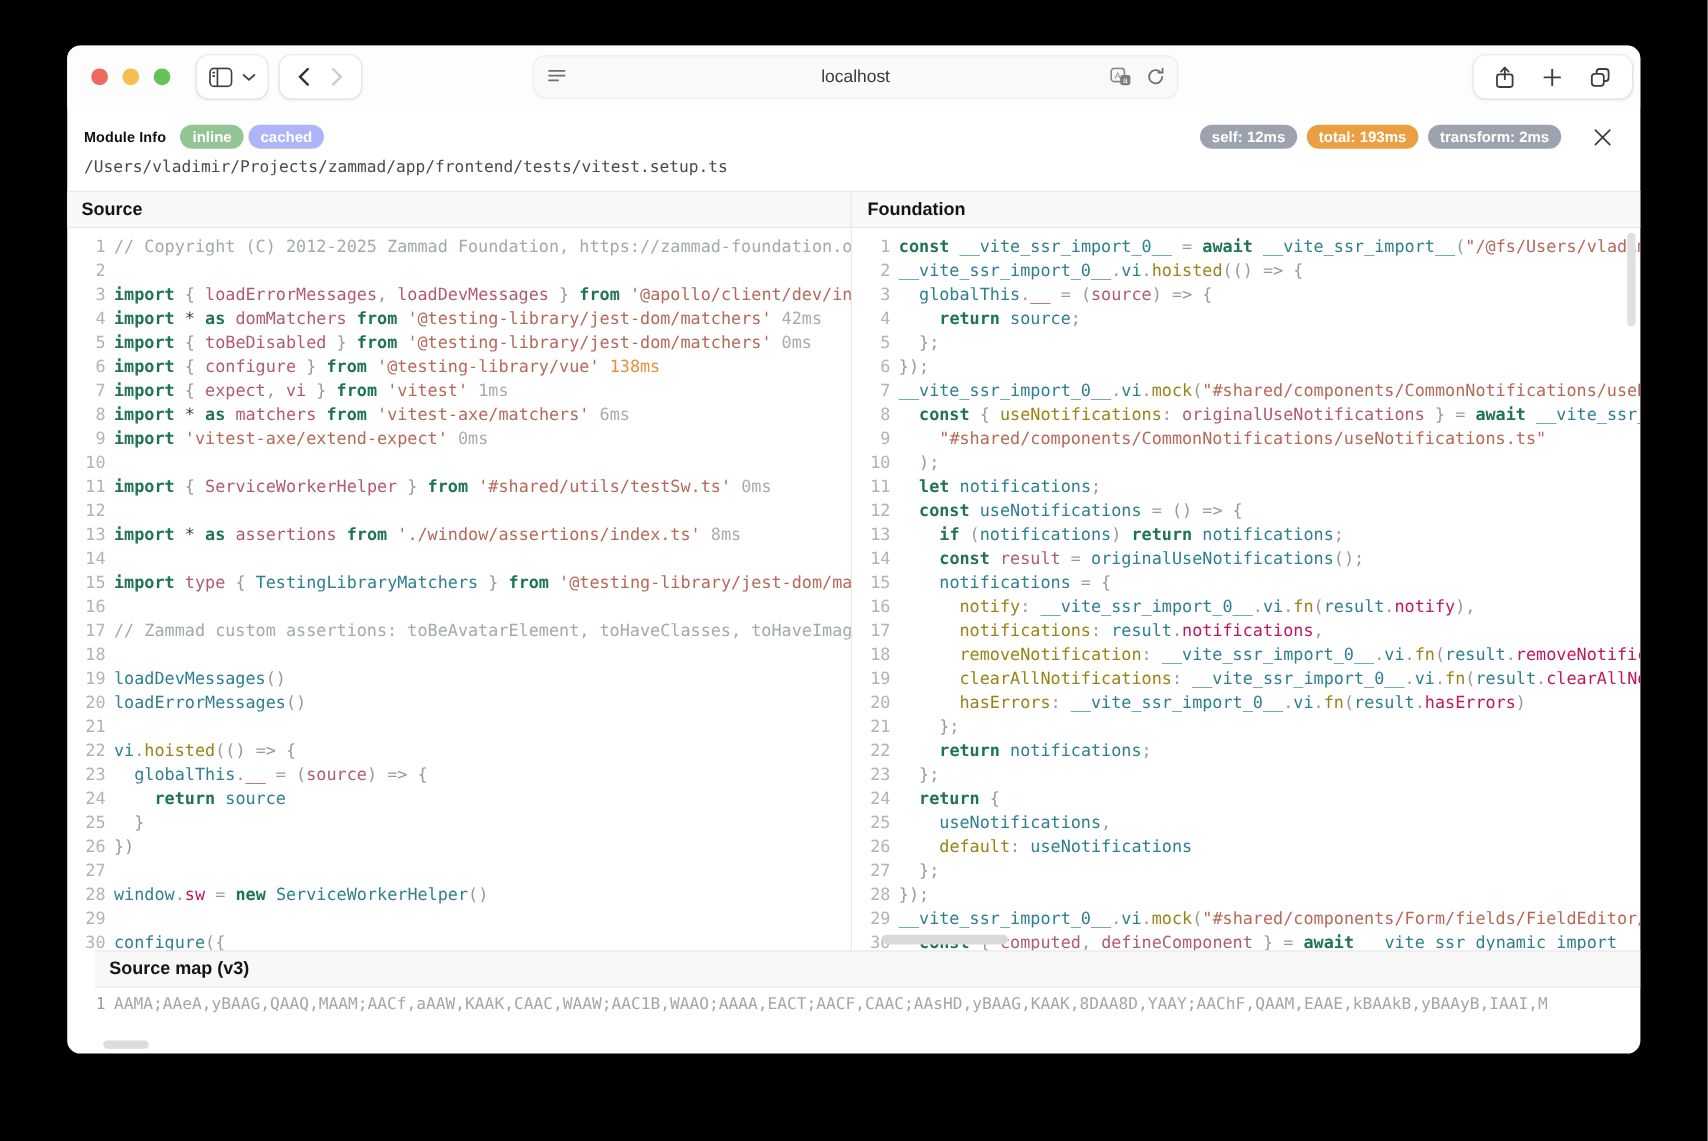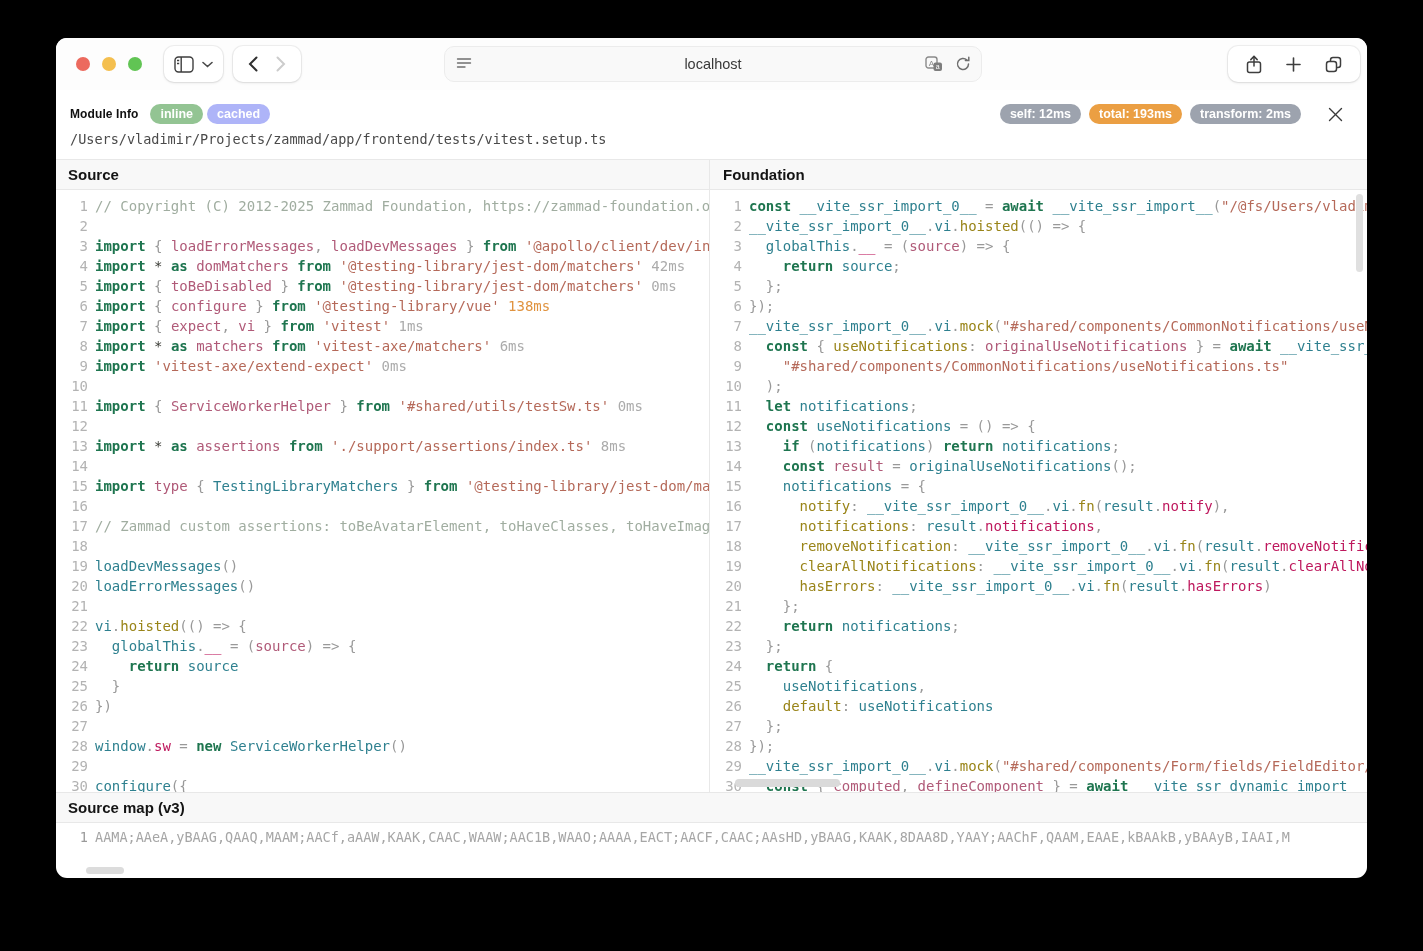--- a/index.html
+++ b/index.html
@@ -54,21 +54,21 @@
   .tk-b{color:#be185d;}
   .tk-s{color:#b56959;}
   .tk-c{color:#a0ada0;}
   .tk-p{color:#999999;}
   .tk-d{color:#393a34;}
   .tk-t{color:#ababab;}
   .tk-T{color:#e0933f;}
   
   .sm-head{height:31px;background:#f8f8f8;border-top:1px solid #e8e8e8;border-bottom:1px solid #e8e8e8;
            box-sizing:border-box;display:flex;align-items:center;padding-left:12px;
-           font-size:15px;font-weight:700;color:#141414;}
+           font-size:15px;font-weight:700;color:#141414;margin-left:23px;}
   .sm-row{height:28px;line-height:28px;white-space:pre;overflow:hidden;
           font-family:"DejaVu Sans Mono",monospace;font-size:13.5px;color:#a6a6a6;}
   .sm-row .ln{color:#9a9a9a;}
   
   .vscroll{position:absolute;right:4px;top:4px;width:7px;height:78px;border-radius:4px;background:#e0e0e0;}
   .hscroll-out{position:absolute;left:679px;bottom:5px;width:105px;height:8px;border-radius:4px;background:#dadada;}
   .hscroll-map{position:absolute;left:30px;top:829px;width:38px;height:7px;border-radius:4px;background:#dcdcdc;}
   svg{display:block;}
 </style>
 </head>
@@ -194,21 +194,21 @@
         <div class="code-line"><span class="ln">3</span><span class="tk-k">import</span><span class="tk-p"> { </span><span class="tk-m">loadErrorMessages</span><span class="tk-p">, </span><span class="tk-m">loadDevMessages</span><span class="tk-p"> } </span><span class="tk-k">from</span><span class="tk-d"> </span><span class="tk-s">'@apollo/client/dev/index.js'</span></div>
         <div class="code-line"><span class="ln">4</span><span class="tk-k">import</span><span class="tk-d"> * </span><span class="tk-k">as</span><span class="tk-d"> </span><span class="tk-m">domMatchers</span><span class="tk-d"> </span><span class="tk-k">from</span><span class="tk-d"> </span><span class="tk-s">'@testing-library/jest-dom/matchers'</span><span class="tk-t"> 42ms</span></div>
         <div class="code-line"><span class="ln">5</span><span class="tk-k">import</span><span class="tk-p"> { </span><span class="tk-m">toBeDisabled</span><span class="tk-p"> } </span><span class="tk-k">from</span><span class="tk-d"> </span><span class="tk-s">'@testing-library/jest-dom/matchers'</span><span class="tk-t"> 0ms</span></div>
         <div class="code-line"><span class="ln">6</span><span class="tk-k">import</span><span class="tk-p"> { </span><span class="tk-m">configure</span><span class="tk-p"> } </span><span class="tk-k">from</span><span class="tk-d"> </span><span class="tk-s">'@testing-library/vue'</span><span class="tk-T"> 138ms</span></div>
         <div class="code-line"><span class="ln">7</span><span class="tk-k">import</span><span class="tk-p"> { </span><span class="tk-m">expect</span><span class="tk-p">, </span><span class="tk-m">vi</span><span class="tk-p"> } </span><span class="tk-k">from</span><span class="tk-d"> </span><span class="tk-s">'vitest'</span><span class="tk-t"> 1ms</span></div>
         <div class="code-line"><span class="ln">8</span><span class="tk-k">import</span><span class="tk-d"> * </span><span class="tk-k">as</span><span class="tk-d"> </span><span class="tk-m">matchers</span><span class="tk-d"> </span><span class="tk-k">from</span><span class="tk-d"> </span><span class="tk-s">'vitest-axe/matchers'</span><span class="tk-t"> 6ms</span></div>
         <div class="code-line"><span class="ln">9</span><span class="tk-k">import</span><span class="tk-d"> </span><span class="tk-s">'vitest-axe/extend-expect'</span><span class="tk-t"> 0ms</span></div>
         <div class="code-line"><span class="ln">10</span></div>
         <div class="code-line"><span class="ln">11</span><span class="tk-k">import</span><span class="tk-p"> { </span><span class="tk-m">ServiceWorkerHelper</span><span class="tk-p"> } </span><span class="tk-k">from</span><span class="tk-d"> </span><span class="tk-s">'#shared/utils/testSw.ts'</span><span class="tk-t"> 0ms</span></div>
         <div class="code-line"><span class="ln">12</span></div>
-        <div class="code-line"><span class="ln">13</span><span class="tk-k">import</span><span class="tk-d"> * </span><span class="tk-k">as</span><span class="tk-d"> </span><span class="tk-m">assertions</span><span class="tk-d"> </span><span class="tk-k">from</span><span class="tk-d"> </span><span class="tk-s">'./support/assertions/index.ts'</span><span class="tk-t"> 8ms</span></div>
+        <div class="code-line"><span class="ln">13</span><span class="tk-k">import</span><span class="tk-d"> * </span><span class="tk-k">as</span><span class="tk-d"> </span><span class="tk-m">assertions</span><span class="tk-d"> </span><span class="tk-k">from</span><span class="tk-d"> </span><span class="tk-s">'./window/assertions/index.ts'</span><span class="tk-t"> 8ms</span></div>
         <div class="code-line"><span class="ln">14</span></div>
         <div class="code-line"><span class="ln">15</span><span class="tk-k">import</span><span class="tk-d"> </span><span class="tk-m">type</span><span class="tk-p"> { </span><span class="tk-i">TestingLibraryMatchers</span><span class="tk-p"> } </span><span class="tk-k">from</span><span class="tk-d"> </span><span class="tk-s">'@testing-library/jest-dom/matchers'</span></div>
         <div class="code-line"><span class="ln">16</span></div>
         <div class="code-line"><span class="ln">17</span><span class="tk-c">// Zammad custom assertions: toBeAvatarElement, toHaveClasses, toHaveImagePreview</span></div>
         <div class="code-line"><span class="ln">18</span></div>
         <div class="code-line"><span class="ln">19</span><span class="tk-i">loadDevMessages</span><span class="tk-p">()</span></div>
         <div class="code-line"><span class="ln">20</span><span class="tk-i">loadErrorMessages</span><span class="tk-p">()</span></div>
         <div class="code-line"><span class="ln">21</span></div>
         <div class="code-line"><span class="ln">22</span><span class="tk-i">vi</span><span class="tk-p">.</span><span class="tk-o">hoisted</span><span class="tk-p">(() =&gt; {</span></div>
         <div class="code-line"><span class="ln">23</span><span class="tk-p">  </span><span class="tk-i">globalThis</span><span class="tk-p">.</span><span class="tk-b">__</span><span class="tk-p"> = (</span><span class="tk-m">source</span><span class="tk-p">) =&gt; {</span></div>

